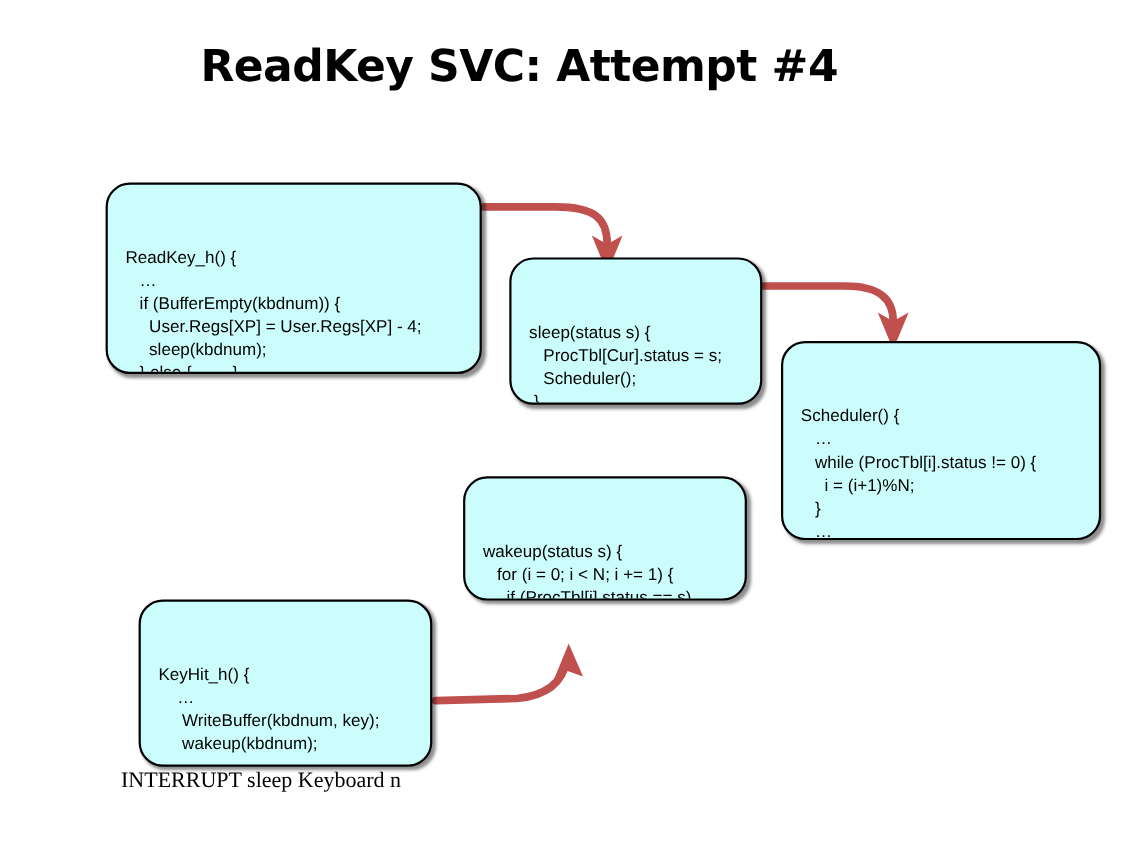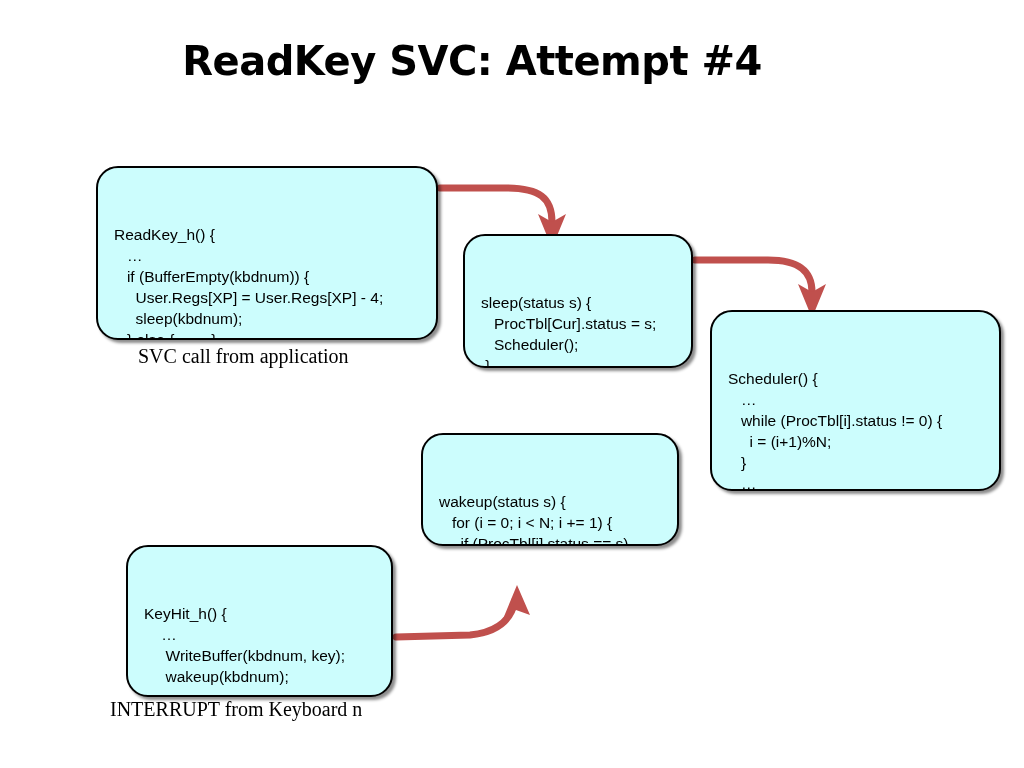--- a/index.html
+++ b/index.html
@@ -148,17 +148,16 @@
 
   <div class="code-box" id="box-keyhit">
     <span class="code-line">KeyHit_h() {
     …
      WriteBuffer(kbdnum, key);
      wakeup(kbdnum);
     …
  }</span>
   </div>
 
-  <div class="caption" id="caption-svc">SVC call from application</div>
 
-  <div class="caption" id="caption-interrupt">INTERRUPT from Keyboard n</div>
+  <div class="caption" id="caption-interrupt">INTERRUPT sleep Keyboard n</div>
 
 </div>
 
 </body></html>

